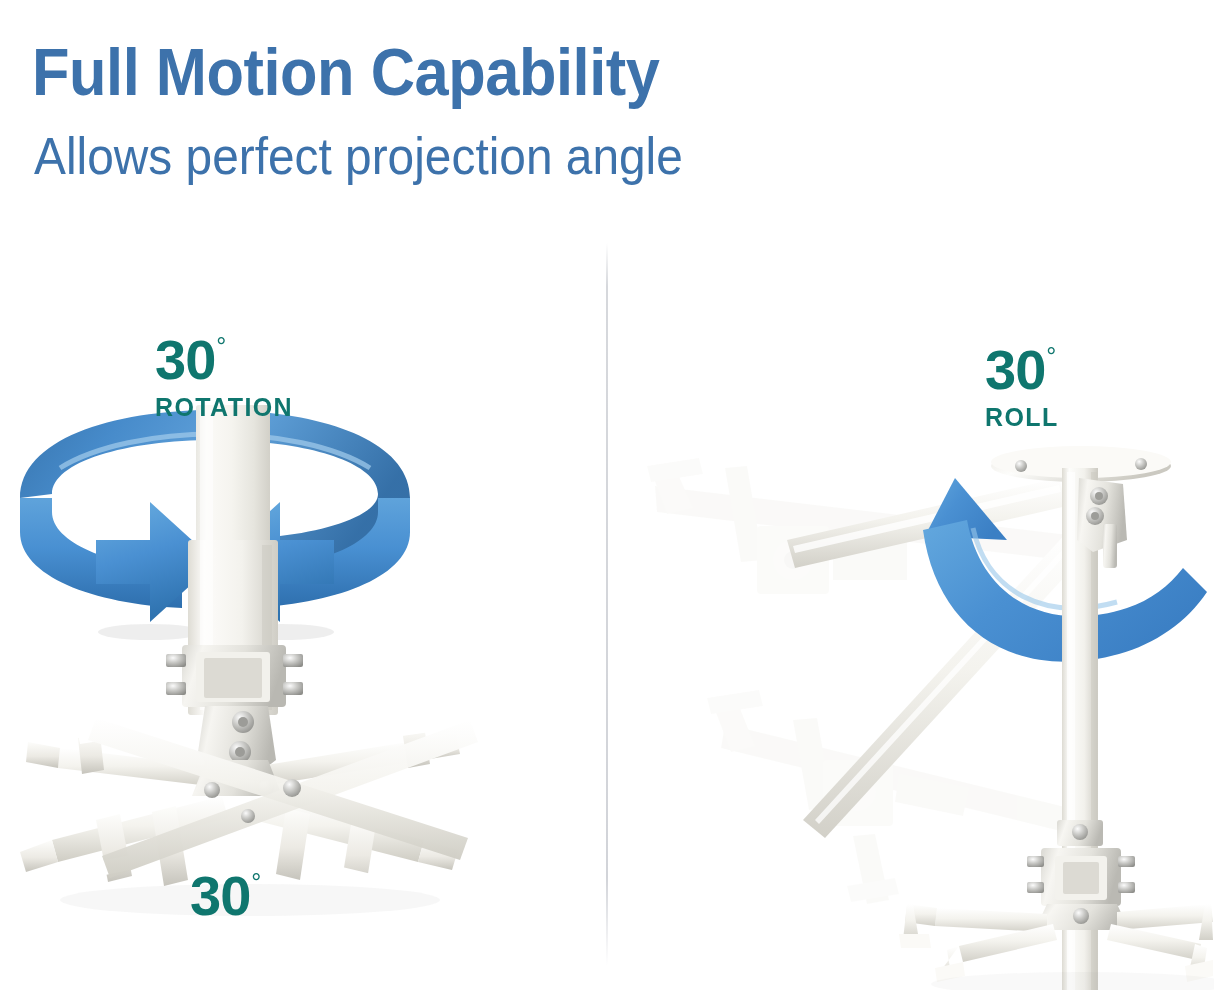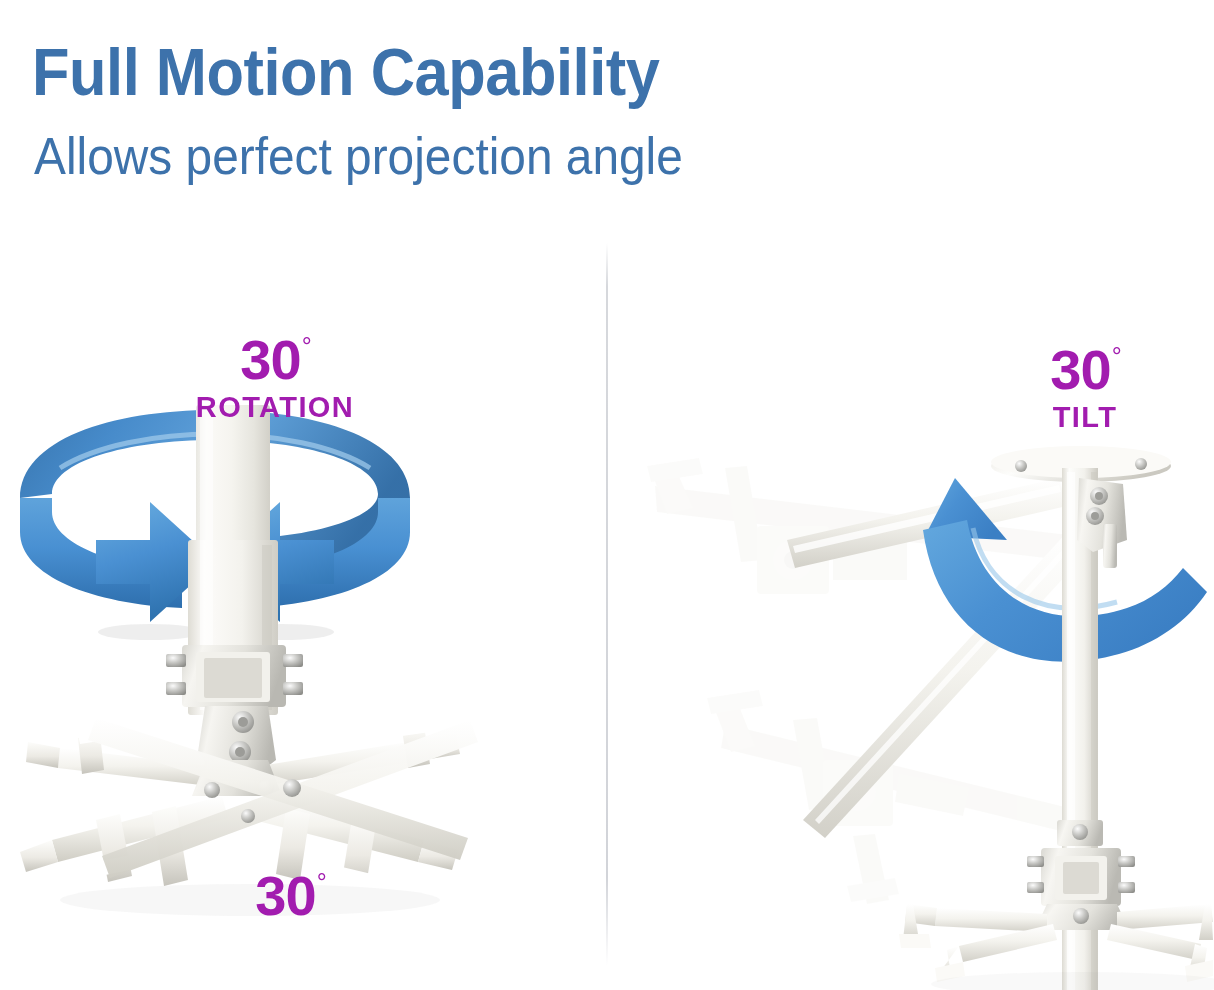--- a/index.html
+++ b/index.html
@@ -54,43 +54,43 @@
     background: linear-gradient(to bottom,
         rgba(222,224,227,0) 0%,
         rgba(214,216,220,1) 6%,
         rgba(210,212,217,1) 88%,
         rgba(225,227,231,0) 100%);
   }
 
   
   .label {
     position: absolute;
-    color: #a21caf;
-    text-align: center;
+    color: #0f766e;
+    text-align: left;
     white-space: nowrap;
   }
   .label .deg {
     font-size: 56px;
     font-weight: bold;
     line-height: 56px;
     display: block;
     letter-spacing: -1px;
   }
   .label .deg sup {
     font-size: 25px;
     font-weight: normal;
     vertical-align: super;
     line-height: 0;
     position: relative;
     top: -4px;
     left: 1px;
   }
   .label .name {
     display: block;
-    font-size: 29px;
+    font-size: 25px;
     font-weight: bold;
     line-height: 34px;
     letter-spacing: 1.4px;
     margin-top: 2px;
   }
 
   #label-rotation { left: 155px; top: 332px; width: 240px; }
   #label-tilt     { left: 190px; top: 868px; width: 200px; }
   #label-roll     { left: 985px; top: 342px; width: 200px; }
 
@@ -401,16 +401,16 @@
   <div class="label" id="label-tilt">
     <span class="deg">
       <span>30</span><sup>°</sup>
     </span>
   </div>
 
   <div class="label" id="label-roll">
     <span class="deg">
       <span>30</span><sup>°</sup>
     </span>
-    <span class="name">TILT</span>
+    <span class="name">ROLL</span>
   </div>
 
 </div>
 
 </body></html>

